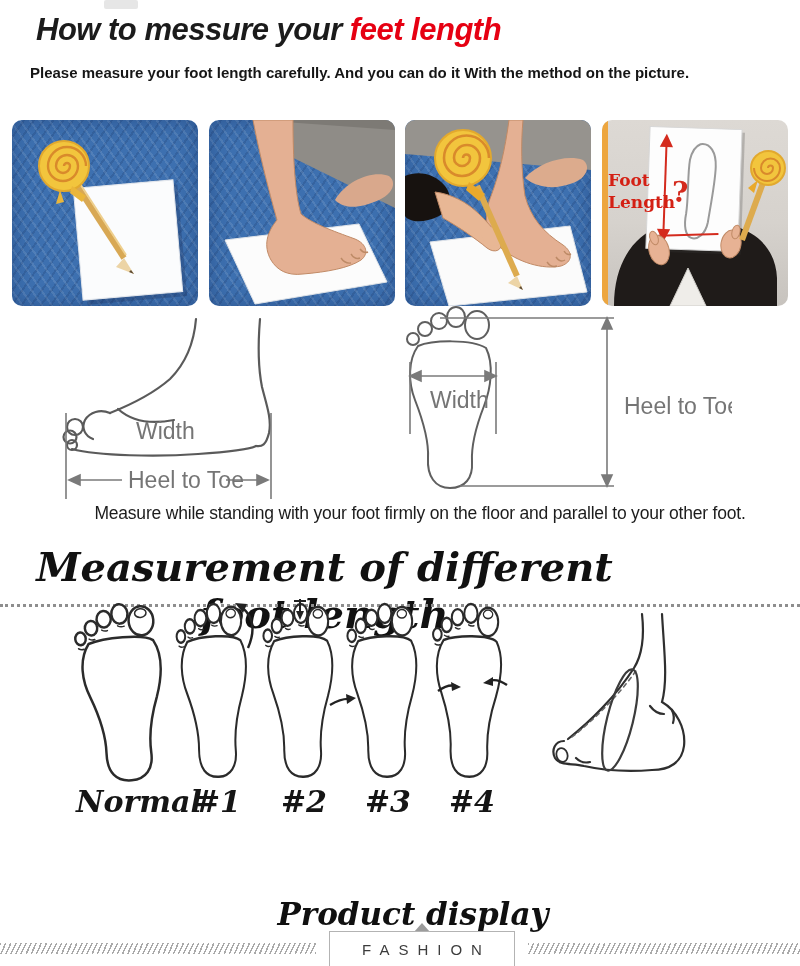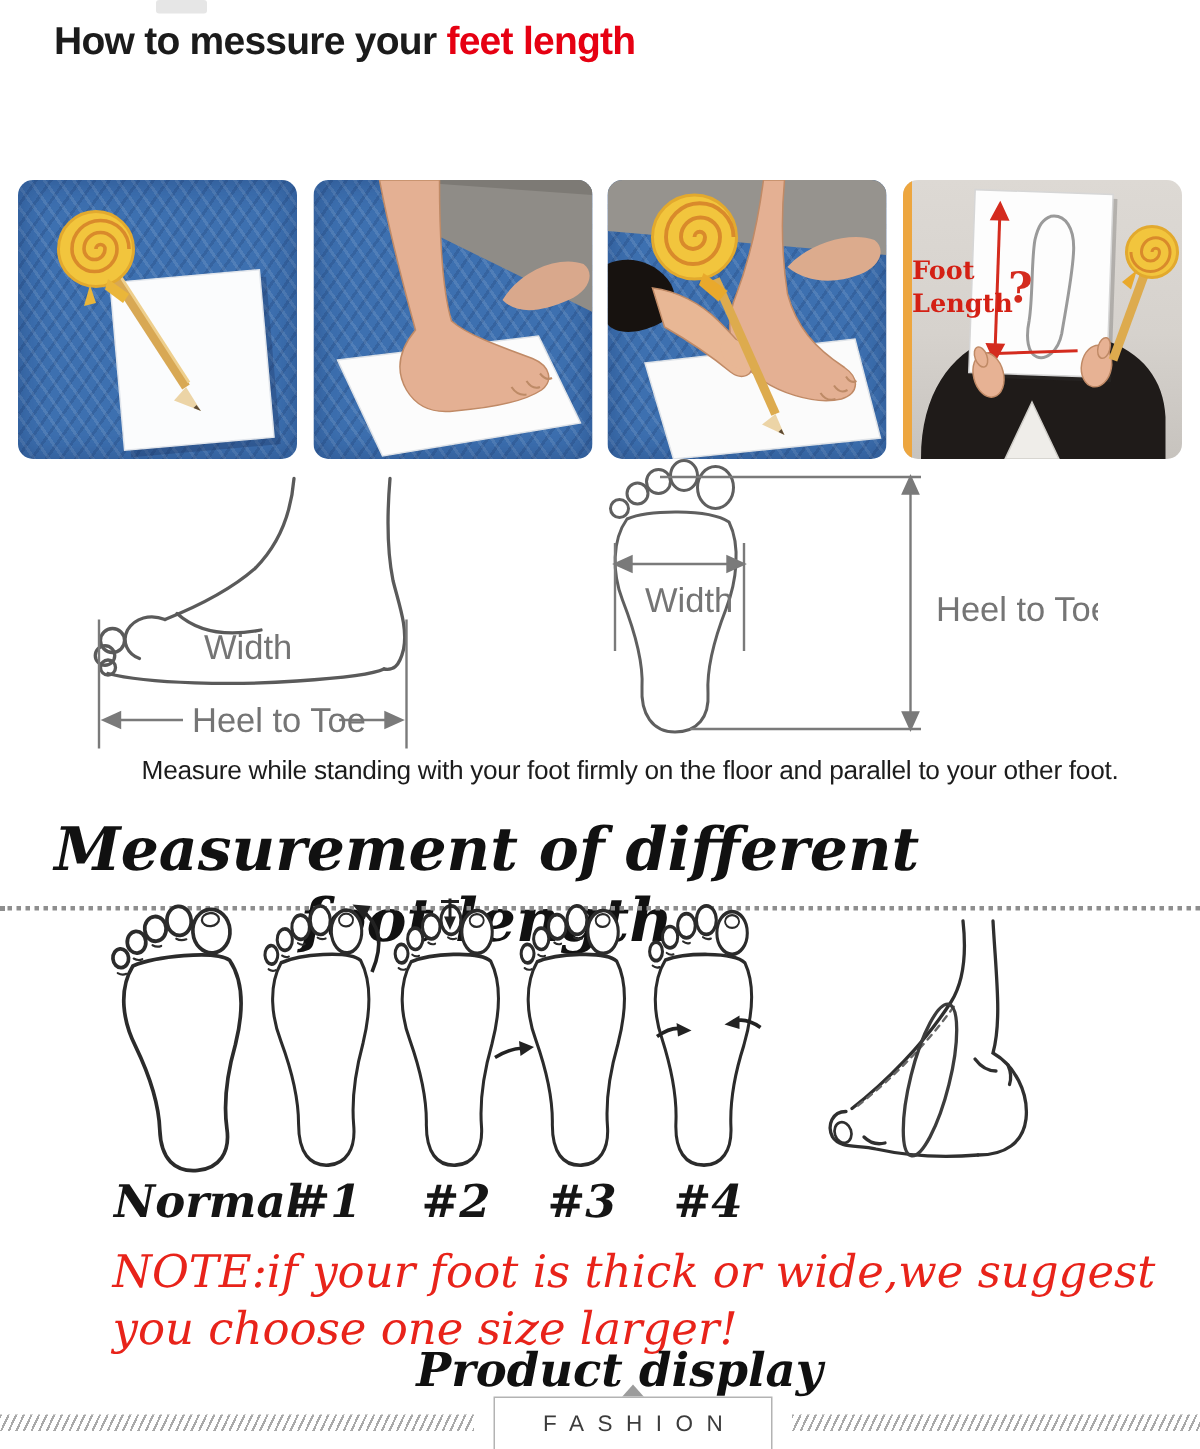--- a/index.html
+++ b/index.html
@@ -1,21 +1,21 @@
 <!DOCTYPE html>
 <html><head>
 <meta charset="utf-8">
 <style>
   html,body{margin:0;padding:0;background:#fff;}
   #canvas{position:relative;width:800px;height:966px;background:#ffffff;overflow:hidden;
           font-family:"Liberation Sans",sans-serif;}
   .abs{position:absolute;}
 
   
-  .title{left:36px;top:12px;font-size:26px;font-weight:700;letter-spacing:-0.5px;color:#1b1b1b;white-space:nowrap;}
+  .title{left:36px;top:12px;font-size:31px;font-weight:700;letter-spacing:-0.5px;color:#1b1b1b;white-space:nowrap;font-style:italic;}
   .title .red{color:#e60012;}
   .subtitle{left:30px;top:64px;font-size:15px;font-weight:700;color:#161616;white-space:nowrap;
             font-stretch:condensed;}
   .smudge{left:104px;top:0;width:34px;height:9px;background:#dcdcdc;opacity:.7;border-radius:2px;}
 
   
   .photo{top:120px;width:186px;height:186px;border-radius:10px;overflow:hidden;}
   .mat{background:
     repeating-linear-gradient(55deg, rgba(255,255,255,.10) 0 2px, rgba(255,255,255,0) 2px 8px),
     repeating-linear-gradient(-55deg, rgba(8,22,60,.14) 0 2px, rgba(0,0,0,0) 2px 8px),
@@ -52,20 +52,21 @@
   .pointer{left:414px;top:923px;width:0;height:0;border-left:8px solid transparent;
            border-right:8px solid transparent;border-bottom:9px solid #9c9c9c;}
 </style>
 </head>
 <body>
 
 <div id="canvas">
 
   <div class="abs smudge"></div>
   <div class="abs title"><span>How to messure your </span><span class="red">feet length</span></div>
+  <div class="abs subtitle">Please measure your foot length carefully. And you can do it With the method on the picture.</div>
 
   <div class="abs photo mat" style="left:12px;">
     <svg width="186" height="186" viewBox="0 0 186 186">
       <rect x="66" y="64" width="100" height="112" fill="rgba(25,45,90,.30)" transform="rotate(-5 116 120) translate(4 5)"></rect>
       <rect x="66" y="64" width="100" height="112" fill="#fbfcfd" stroke="#e2e6ec" transform="rotate(-5 116 120)"></rect>
       <g>
         <line x1="60" y1="58" x2="112" y2="138" stroke="#d8a854" stroke-width="6"></line>
         <line x1="63" y1="56" x2="114" y2="135" stroke="#eecf8d" stroke-width="2"></line>
         <polygon points="112,138 122,154 104,147" fill="#ecd4a6"></polygon>
         <polygon points="119,150 122,154 117,152" fill="#5d4a33"></polygon>
@@ -261,22 +262,20 @@
       <ellipse cx="88" cy="110" rx="13" ry="52" transform="rotate(14 88 110)" stroke-width="2.2" stroke="#3c3c3c"></ellipse>
     </g>
   </svg>
 
   <div class="abs footlabel" style="left:76px;width:100px;">Normal</div>
   <div class="abs footlabel" style="left:178px;width:80px;">#1</div>
   <div class="abs footlabel" style="left:264px;width:80px;">#2</div>
   <div class="abs footlabel" style="left:348px;width:80px;">#3</div>
   <div class="abs footlabel" style="left:432px;width:80px;">#4</div>
 
-  <div class="abs note note1">NOTE:if your foot is thick or wide,we suggest</div>
-  <div class="abs note note2">you choose one size larger!</div>
   <div class="abs product">Product display</div>
 
   <div class="abs hatch hatch-l"></div>
   <div class="abs hatch hatch-r"></div>
   <div class="abs pointer"></div>
   <div class="abs fashion-box">
     <span>FASHION</span>
   </div>
 
 </div>

